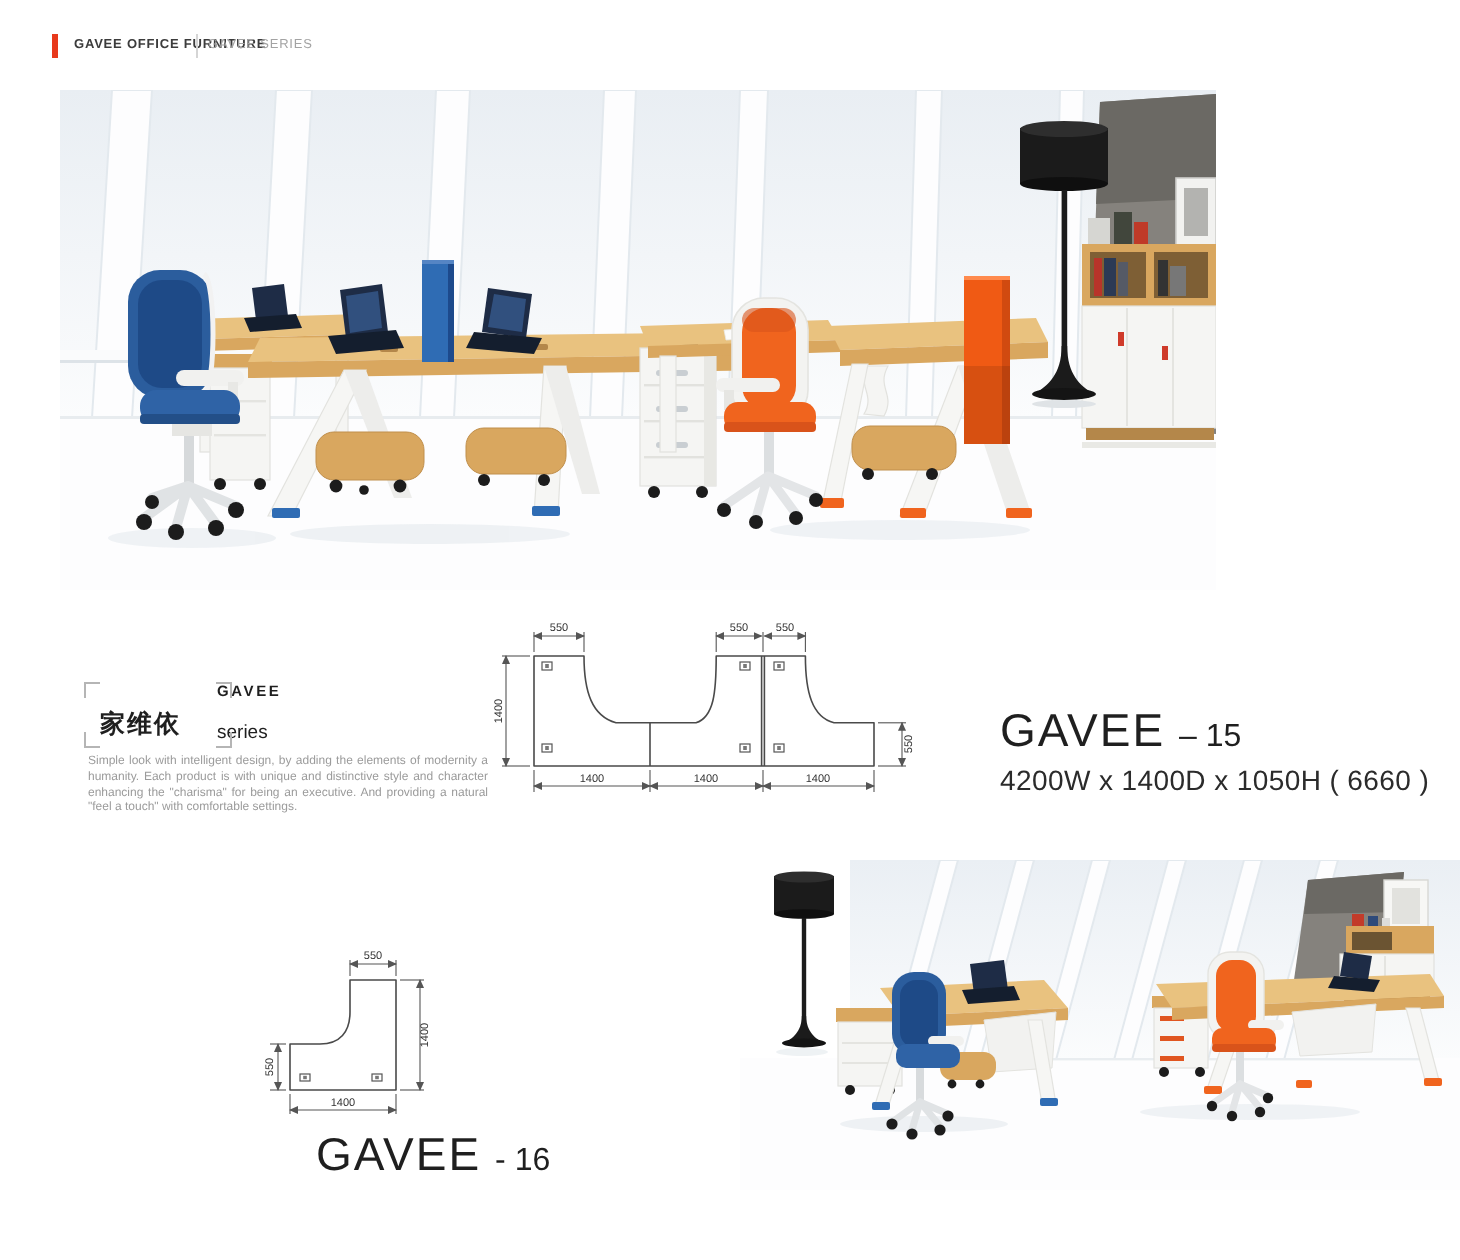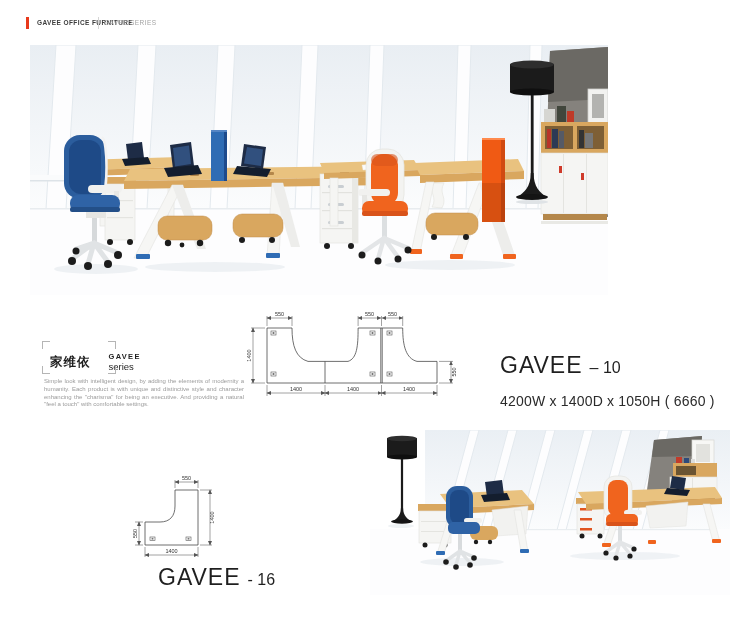--- a/index.html
+++ b/index.html
@@ -15,29 +15,29 @@
   #logo{left:46px;top:344px;width:66px;height:27px;}
   .corner{position:absolute;width:7px;height:7px;border:0 solid #b5b5b5;}
   .c-tl{left:-4px;top:-3px;border-left-width:1.2px;border-top-width:1.2px;}
   .c-tr{right:-4px;top:-3px;border-right-width:1.2px;border-top-width:1.2px;}
   .c-bl{left:-4px;bottom:-3px;border-left-width:1.2px;border-bottom-width:1.2px;}
   .c-br{right:-4px;bottom:-3px;border-right-width:1.2px;border-bottom-width:1.2px;}
   #logo-inner{display:flex;align-items:flex-end;gap:18px;height:100%;padding-left:4px;}
   #logo-cn{font-size:12.5px;font-weight:bold;color:#1f1f1f;letter-spacing:1px;white-space:nowrap;}
   #logo-right{display:flex;flex-direction:column;line-height:1;}
   #logo-en{font-size:7.5px;font-weight:bold;letter-spacing:1.3px;color:#1f1f1f;}
-  #logo-sub{font-size:9.5px;color:#1f1f1f;margin-top:1px;}
+  #logo-sub{font-size:9.5px;color:#1f1f1f;margin-top:12px;}
   
   #description{left:44px;top:378px;width:200px;font-size:6px;line-height:1.3;
                color:var(--text-gray,#9b9b9b);text-align:justify;}
   
   .ptitle{white-space:nowrap;color:var(--text-dark,#1f1f1f);}
   .pname{font-size:23px;letter-spacing:1px;}
   .pmodel{font-size:16px;margin-left:7px;}
-  .pdims{font-size:14px;color:#2b2b2b;letter-spacing:.2px;margin-top:14px;white-space:nowrap;}
+  .pdims{font-size:14px;color:#2b2b2b;letter-spacing:.2px;margin-top:3px;white-space:nowrap;}
   #product-15{left:500px;top:352px;}
   #product-16{left:158px;top:564px;}
   
   .fw{fill:var(--wood,#d9a75f);} .fwl{fill:var(--wood-light,#e9c27f);} .fwd{fill:var(--wood-dark,#b4874a);}
   .fcb{fill:var(--chair-blue,#2b5d9d);} .fco{fill:var(--chair-orange,#f0641e);}
   .fdb{fill:var(--divider-blue,#2f6cb4);} .fdo{fill:var(--divider-orange,#f05a14);}
   .flb{fill:var(--lamp-black,#1b1b1b);}
   .fwall{fill:var(--wall-gray,#85827d);} .fwalld{fill:var(--wall-gray-dark,#6b6964);}
   .ffw{fill:var(--furniture-white,#f5f5f3);stroke:#e2e2de;stroke-width:.6;}
   .leg{fill:#f6f6f4;stroke:#e3e3df;stroke-width:.6;}
@@ -329,21 +329,21 @@
     <text class="dt" x="147.5" y="13.5" text-anchor="middle">550</text>
     <text class="dt" x="6" y="53.5" text-anchor="middle" transform="rotate(-90 6 53.5)">1400</text>
     <text class="dt" x="211" y="70" text-anchor="middle" transform="rotate(-90 211 70)">550</text>
     <text class="dt" x="51" y="89" text-anchor="middle">1400</text>
     <text class="dt" x="108" y="89" text-anchor="middle">1400</text>
     <text class="dt" x="164" y="89" text-anchor="middle">1400</text>
   </svg>
 
   <div id="product-15" class="abs">
     <div class="ptitle">
-      <span class="pname">GAVEE</span><span class="pmodel">– 10</span>
+      <span class="pname">GAVEE</span><span class="pmodel">– 15</span>
     </div>
     <div class="pdims">4200W x 1400D x 1050H  ( 6660 )</div>
   </div>
 
   <svg class="abs" style="left:130px;top:470px" width="90" height="92" viewBox="0 0 90 92">
     <defs>
       <marker id="ar2" markerWidth="5" markerHeight="5" refX="4" refY="2" orient="auto-start-reverse" markerUnits="userSpaceOnUse">
         <path d="M0,0 L4.5,2 L0,4 Z" fill="#555"></path>
       </marker>
     </defs>

